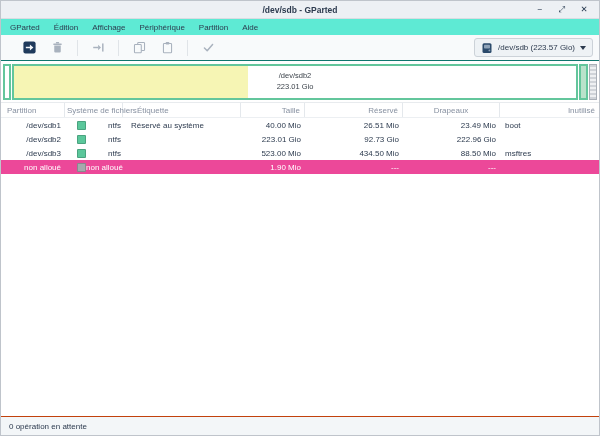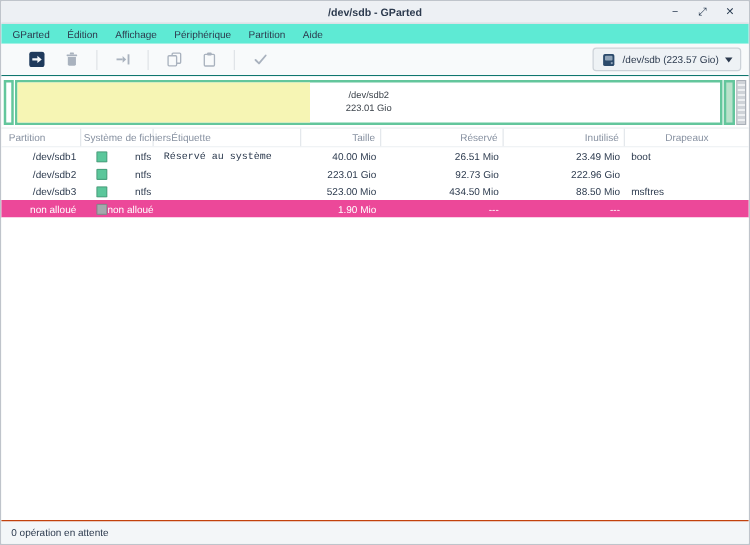--- a/index.html
+++ b/index.html
@@ -121,21 +121,21 @@
   .c-left { text-align: left; justify-content: flex-start; }
   .c-right { text-align: right; justify-content: flex-end; }
   .c-center { text-align: center; justify-content: center; }
   .cell-fs { display: flex; align-items: center; justify-content: space-between; padding-left: 12px; padding-right: 2px; }
   .swatch {
     width: 9px; height: 9px; flex: 0 0 9px;
     border: 1px solid rgba(0,0,0,0.18); border-radius: 1px;
   }
   .drow { background: #fff; color: #2c3a4e; }
   .drow.selected { background: #ec4899; color: #fff; }
-  .cell-label { padding-left: 8px; font-family: Liberation Mono, monospace; }
+  .cell-label { padding-left: 8px; }
   .cell-flags { padding-left: 5px; }
   
   .filler { flex: 1 1 auto; background: #fff; }
   .statusbar {
     height: 19px; flex: 0 0 19px;
     background: #f3f6f8;
     border-top: 1px solid #c2410c;
     display: flex; align-items: center;
     padding-left: 8px;
     font-size: 8px; color: #2c3a4e;
@@ -245,22 +245,22 @@
     <div class="seg seg-unalloc"></div>
   </div>
 
   <div class="ptable">
     <div class="trow thead">
       <div class="cell c-left" style="padding-left:6px;">Partition</div>
       <div class="cell c-left" style="padding-left:2px;">Système de fichiers</div>
       <div class="cell c-left" style="padding-left:14px;">Étiquette</div>
       <div class="cell c-right">Taille</div>
       <div class="cell c-right">Réservé</div>
+      <div class="cell c-center">Drapeaux</div>
       <div class="cell c-right">Inutilisé</div>
-      <div class="cell c-center">Drapeaux</div>
     </div>
 
     <div class="trow drow">
       <div class="cell c-right">/dev/sdb1</div>
       <div class="cell cell-fs">
         <span class="swatch" style="background: rgb(91, 199, 155);"></span>
         <span>ntfs</span>
       </div>
       <div class="cell c-left cell-label">Réservé au système</div>
       <div class="cell c-right">40.00 Mio</div>

